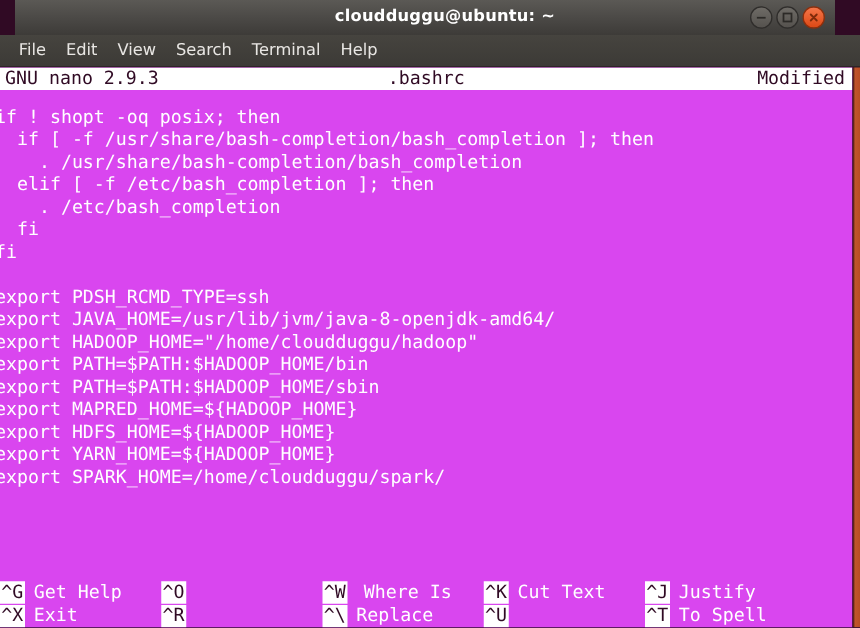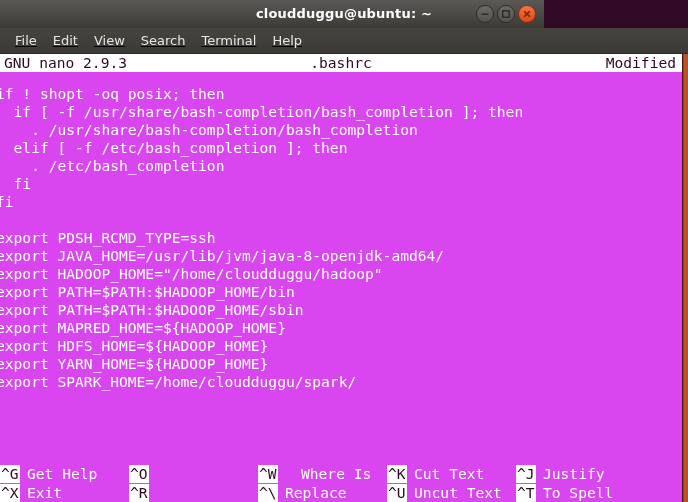--- a/index.html
+++ b/index.html
@@ -12,22 +12,22 @@
     width: 688px;
     height: 502px;
     overflow: hidden;
     font-family: "DejaVu Sans Mono", "Liberation Mono", monospace;
     background: #300a24;
   }
 
   
   #titlebar {
     position: absolute;
-    left: 0; top: 0;
-    width: 544px; height: 28px;
+    left: 12px; top: 0;
+    width: 656px; height: 28px;
     background: linear-gradient(to bottom, #5b5955 0%, #4a4845 55%, #3d3b38 100%);
     box-sizing: border-box;
   }
   #title-text {
     position: absolute;
     left: 0; top: 0;
     width: 688px;
     line-height: 28px;
     text-align: center;
     color: #ffffff;
@@ -66,21 +66,20 @@
   #menubar {
     position: absolute;
     left: 0; top: 28px;
     width: 688px; height: 26px;
     background: linear-gradient(to bottom, #46443f 0%, #3c3a36 100%);
     border-bottom: 1px solid #2c2a27;
     box-sizing: border-box;
     display: flex;
     align-items: center;
     padding-left: 7px;
-    text-decoration: underline;
   }
   .menu-item {
     color: #e8e6e3;
     font-family: "DejaVu Sans", "Liberation Sans", sans-serif;
     font-size: 13px;
     padding: 2px 8px;
     white-space: nowrap;
     cursor: default;
   }
 
@@ -226,34 +225,33 @@
         <div class="tline" style="top: 301px;">export YARN_HOME=${HADOOP_HOME}</div>
         <div class="tline" style="top: 319px;">export SPARK_HOME=/home/cloudduggu/spark/</div>
       </div>
 
     <div id="shortcuts">
       <div class="sc-row r1">
           <span class="sc-cell sc-key" style="left: 0px;">^G</span>
           <span class="sc-cell sc-label" style="left: 27px;">Get Help</span>
           <span class="sc-cell sc-key" style="left: 129px;">^O</span>
           <span class="sc-cell sc-key" style="left: 258px;">^W</span>
-          <span class="sc-cell sc-label" style="left: 301px;">Where Is</span>
+          <span class="sc-cell sc-label" style="left: 291px;">Where Is</span>
           <span class="sc-cell sc-key" style="left: 387px;">^K</span>
           <span class="sc-cell sc-label" style="left: 414px; text-align: center;">Cut Text</span>
           <span class="sc-cell sc-key" style="left: 516px;">^J</span>
           <span class="sc-cell sc-label" style="left: 543px;">Justify</span>
         </div>
       <div class="sc-row r2">
           <span class="sc-cell sc-key" style="left: 0px;">^X</span>
           <span class="sc-cell sc-label" style="left: 27px;">Exit</span>
           <span class="sc-cell sc-key" style="left: 129px;">^R</span>
           <span class="sc-cell sc-key" style="left: 258px;">^\</span>
           <span class="sc-cell sc-label" style="left: 285px;">Replace</span>
           <span class="sc-cell sc-key" style="left: 387px;">^U</span>
-          <span class="sc-cell sc-label" style="left: 414px;">Uncut Text</span>
           <span class="sc-cell sc-key" style="left: 516px;">^T</span>
           <span class="sc-cell sc-label" style="left: 543px;">To Spell</span>
         </div>
     </div>
 
   </div>
 
   <div id="rightborder"></div>
 
 </div>

